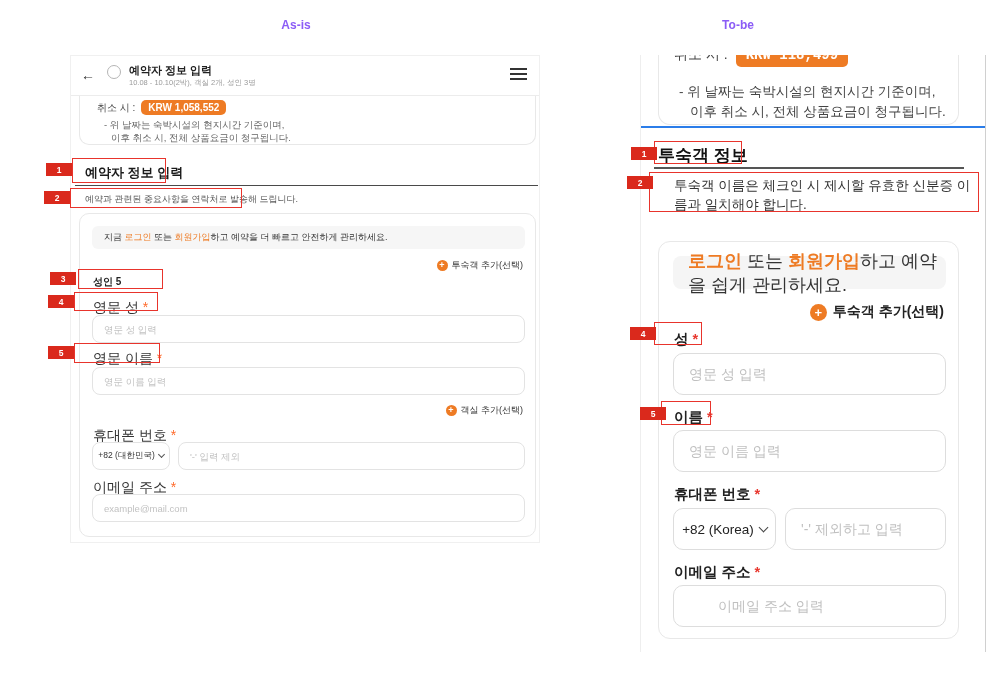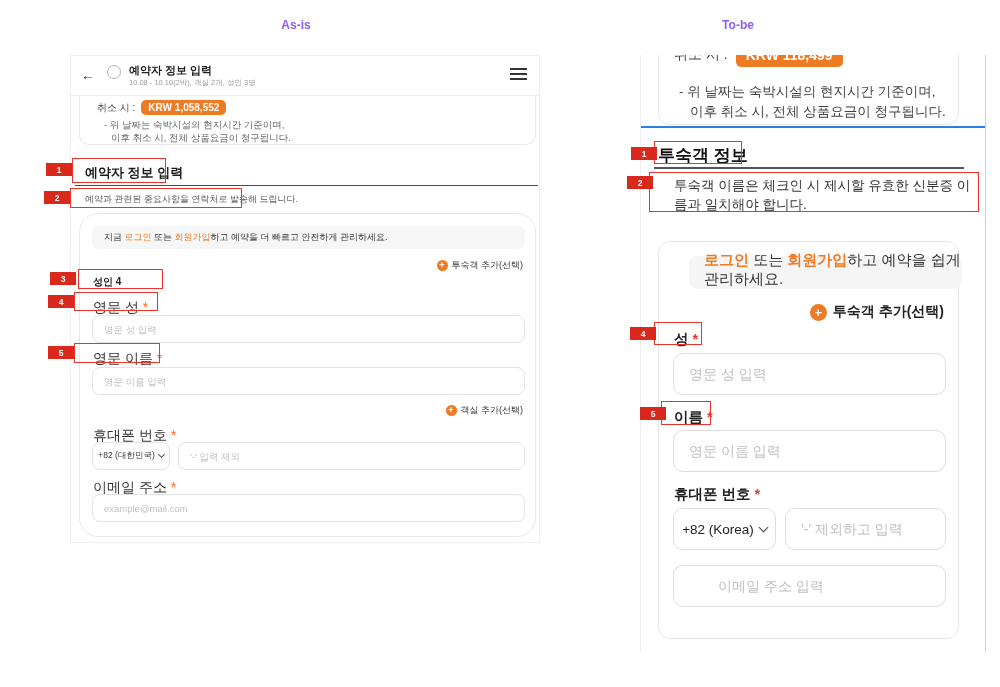--- a/index.html
+++ b/index.html
@@ -32,21 +32,21 @@
     padding:2px 7px; font-size:10px; }
   .note-l1 { position:absolute; left:24px; top:23px; font-size:9.5px; color:#666; }
   .note-l2 { position:absolute; left:31px; top:36px; font-size:9.5px; color:#666; }
 
   .sec-title-l { position:absolute; left:14px; top:108px; font-size:13px; font-weight:bold; color:#1a1a1a; }
   .sec-line-l { position:absolute; left:4px; top:129px; width:463px; height:0;
     border-top:1.5px solid #4a4a4a; }
   .sec-desc-l { position:absolute; left:14px; top:137px; font-size:9px; color:#555; }
 
   .form-card-l { position:absolute; left:8px; top:157px; width:457px; height:324px;
-    border:1px solid #e8e8e8; border-radius:19px; background:#fff;padding-left:9px; }
+    border:1px solid #e8e8e8; border-radius:10px; background:#fff;padding-left:9px; }
   .login-box-l { position:absolute; left:12px; top:12px; width:433px; height:23px;
     background:#f6f6f6; border-radius:6px; font-size:9px; color:#333;
     display:flex; align-items:center; padding-left:12px; }
   .lnk { color:#ee7b24; cursor:pointer; }
   .addrow-l { position:absolute; right:12px; font-size:9px; color:#333;
     display:flex; align-items:center; gap:4px; cursor:pointer; }
   .plus-l { width:11px; height:11px; border-radius:50%; background:#ee7b24; color:#fff;
     font-size:9px; font-weight:bold; display:flex; align-items:center; justify-content:center; line-height:1; }
   .guest-l { position:absolute; left:13px; top:61px; font-size:10px; font-weight:bold; color:#222; }
   .flabel-l { position:absolute; left:13px; font-size:14px; color:#333; }
@@ -63,35 +63,35 @@
 
   
   .panel-right { position:absolute; left:640px; top:55px; width:346px; height:597px;
     background:#fff; border-left:1px solid #eee; border-right:1px solid #d0d0d0; overflow:hidden; }
   .cancel-card-r { position:absolute; left:17px; top:0; width:301px; height:70px;
     border:1px solid #e8e8e8; border-top:none; border-radius:0 0 12px 12px;
     background:#fff; overflow:hidden; }
   .cancel-row-r { position:absolute; left:15px; top:-12px; font-size:14px; color:#444;
     display:flex; align-items:center; gap:8px; }
   .krw-badge-r { background:#ee7b24; color:#fff; font-weight:bold; border-radius:5px;
-    padding:4px 10px; font-size:14px; }
+    padding:4px 10px; font-size:14px;font-family:Liberation Mono, monospace; }
   .note-r1 { position:absolute; left:20px; top:28px; font-size:13.5px; color:#444; }
   .note-r2 { position:absolute; left:31px; top:48px; font-size:13.5px; color:#444; }
   .blue-line { position:absolute; left:0; top:71px; width:346px; height:2px; background:#2b7de9; }
 
   .sec-title-r { position:absolute; left:17px; top:89px; font-size:17px; font-weight:bold; color:#111; }
   .sec-line-r { position:absolute; left:13px; top:112px; width:310px; height:0; border-top:2px solid #555; }
   .sec-desc-r { position:absolute; left:17px; top:121px; width:302px; font-size:13.5px;
     color:#333; line-height:19px;margin-left:16px; }
 
   .form-card-r { position:absolute; left:17px; top:186px; width:301px; height:398px;
     border:1px solid #e8e8e8; border-radius:12px; background:#fff; }
-  .login-box-r { position:absolute; left:30px; top:14px; width:273px; height:33px;
-    background:#f5f5f5; border-radius:8px; font-size:15px; color:#333;
-    display:flex; align-items:flex-end; padding-left:15px; }
+  .login-box-r { position:absolute; left:14px; top:14px; width:273px; height:33px;
+    background:#f5f5f5; border-radius:8px; font-size:18px; color:#333;
+    display:flex; align-items:center; padding-left:15px; }
   .lnk-b { color:#ee7b24; font-weight:bold; cursor:pointer; }
   .addrow-r { position:absolute; right:14px; top:61px; font-size:14px; font-weight:bold; color:#222;
     display:flex; align-items:center; gap:6px; cursor:pointer; }
   .plus-r { width:17px; height:17px; border-radius:50%; background:#ee7b24; color:#fff;
     font-size:13px; font-weight:bold; display:flex; align-items:center; justify-content:center; line-height:1; }
   .flabel-r { position:absolute; left:15px; font-size:14.5px; font-weight:bold; color:#222; }
   .req-r { color:#e8382f; }
   .inp-r { position:absolute; left:14px; width:273px; height:42px; border:1px solid #ddd;
     border-radius:10px; font-size:14px; color:#333; padding:0 15px; outline:none;
     font-family:"Liberation Sans", sans-serif; background:#fff; }
@@ -145,21 +145,21 @@
       <span>
         <span>지금 </span><span class="lnk">로그인</span><span> 또는 </span><span class="lnk">회원가입</span><span>하고 예약을 더 빠르고 안전하게 관리하세요.</span>
       </span>
     </div>
 
     <div class="addrow-l" style="top:45px;">
       <span class="plus-l">+</span>
       <span>투숙객 추가(선택)</span>
     </div>
 
-    <div class="guest-l">성인 4</div>
+    <div class="guest-l">성인 5</div>
 
     <div class="flabel-l" style="top:85px;">
       <span>영문 성</span> <span class="req-l">*</span>
     </div>
     <input class="inp-l" style="top: 101px;" placeholder="영문 성 입력">
 
     <div class="flabel-l" style="top:136px;">
       <span>영문 이름</span> <span class="req-l">*</span>
     </div>
     <input class="inp-l" style="top: 153px;" placeholder="영문 이름 입력">
@@ -227,21 +227,21 @@
     </div>
     <div class="dd-r" style="top:266px;">
       <span>+82 (Korea)</span>
         <span class="chev-r"></span>
     </div>
     <input class="inp-r" style="top: 266px; left: 126px; width: 161px;" placeholder="'-' 제외하고 입력">
 
     <div class="flabel-r" style="top:321px;">
       <span>이메일 주소</span> <span class="req-r">*</span>
     </div>
-    <input class="inp-r" style="top: 323px; padding-left: 44px;" placeholder="이메일 주소 입력">
+    <input class="inp-r" style="top: 343px; padding-left: 44px;" placeholder="이메일 주소 입력">
   </div>
 </div>
 
 <div class="ann-badge" style="left:46px; top:163px;">1</div>
 <div class="ann-box" style="left:72px; top:158px; width:94px; height:25px;"></div>
 <div class="ann-badge" style="left:44px; top:191px;">2</div>
 <div class="ann-box" style="left:70px; top:188px; width:172px; height:20px;"></div>
 <div class="ann-badge" style="left:50px; top:272px;">3</div>
 <div class="ann-box" style="left:78px; top:269px; width:85px; height:20px;"></div>
 <div class="ann-badge" style="left:48px; top:295px;">4</div>

